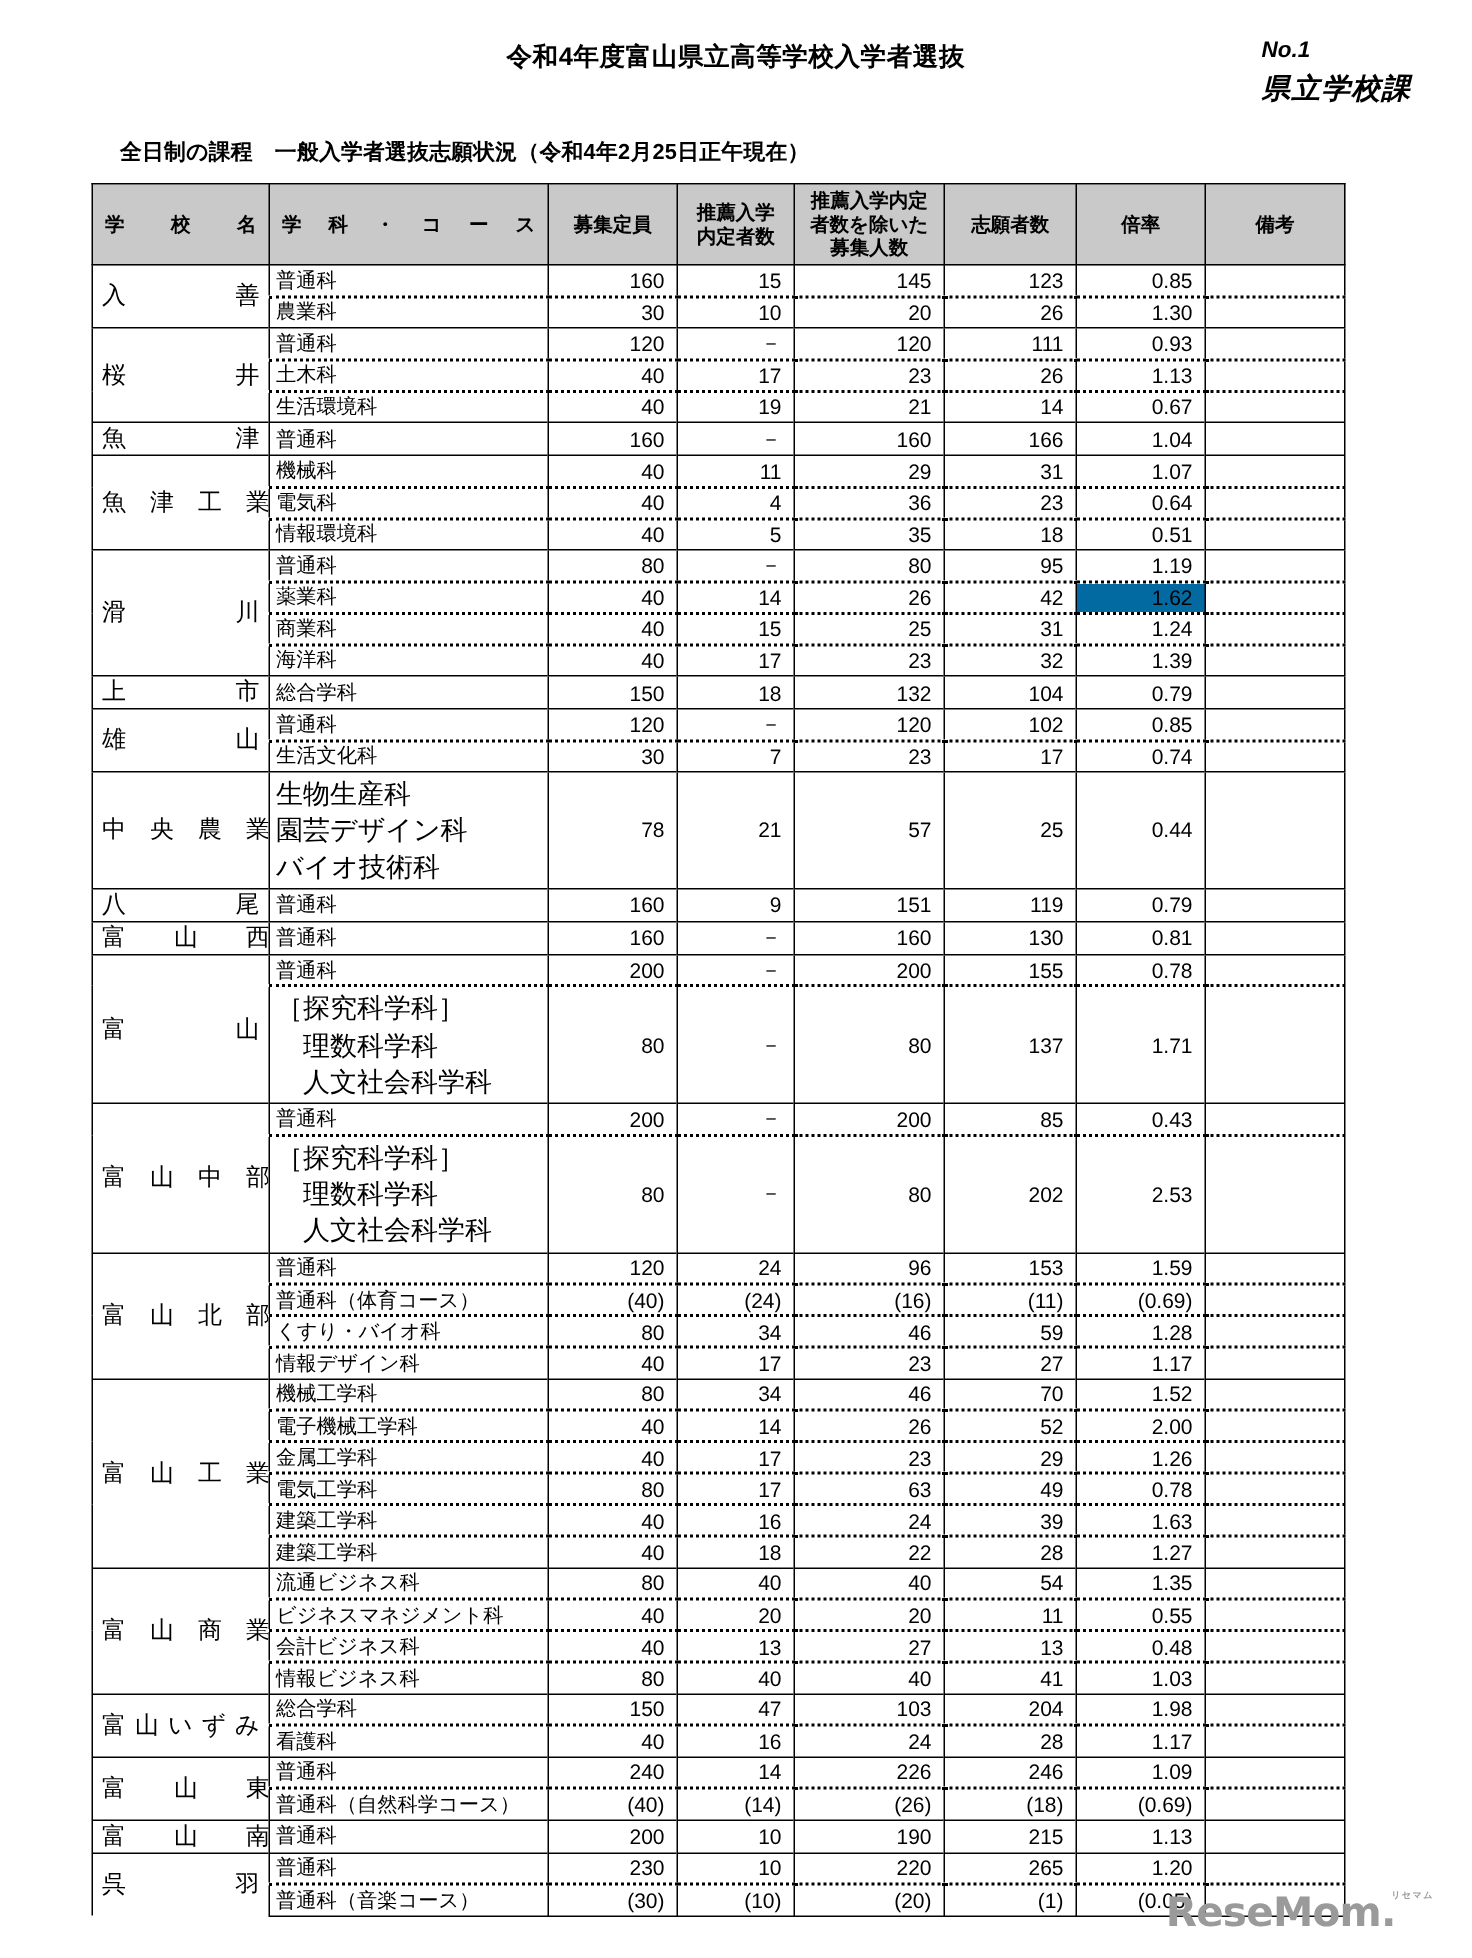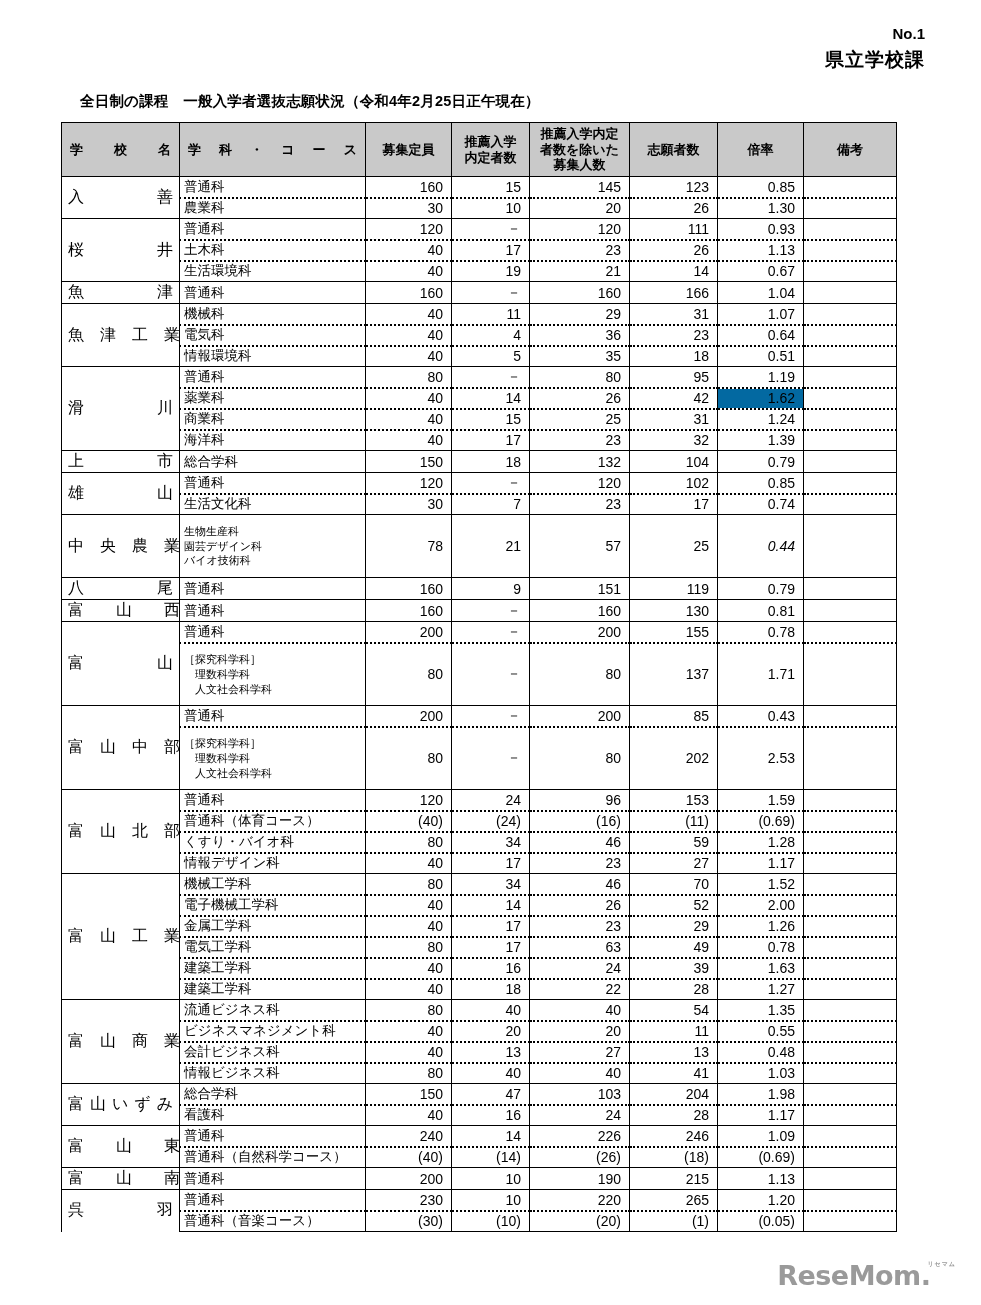--- a/index.html
+++ b/index.html
@@ -25,23 +25,23 @@
   .doc-title {
     position: absolute;
     left: 0; right: 0; top: 26px;
     text-align: center;
     font-size: 17px;
     font-weight: bold;
     letter-spacing: 0.4px;
   }
   .header-right {
     position: absolute;
-    right: 56px; top: 22px;
-    text-align: right;
+    right: 40px; top: 22px;
     line-height: 1.55;
+    font-style: italic;
   }
   .header-right .no { font-size: 15px; font-weight: bold; }
   .header-right .dept { font-size: 19px; font-weight: bold; letter-spacing: 1px; }
 
   
   .subtitle {
     position: absolute;
     left: 80px; top: 92px;
     font-size: 14.5px;
     font-weight: bold;
@@ -132,21 +132,21 @@
     font-variant-numeric: tabular-nums;
   }
   td.note { }
   td.hl { background: #0369a1; }
 
   
   td.blockcell { vertical-align: middle; }
   td.multiline {
     white-space: pre-line;
     line-height: 1.35;
-    font-size: 11px;
+    font-size: 18px;
     padding-top: 2px;
     padding-bottom: 2px;
   }
 
   
   .logo {
     position: absolute;
     right: 22px; bottom: 16px;
     color: #9a9a9a;
     font-weight: bold;
@@ -162,20 +162,21 @@
     position: relative;
     top: -9px;
     left: -3px;
     font-weight: bold;
   }
 </style>
 </head>
 <body>
 
 <div class="page-header">
+  <div class="doc-title">令和4年度富山県立高等学校入学者選抜</div>
   <div class="header-right">
     <div class="no">No.1</div>
     <div class="dept">県立学校課</div>
   </div>
 </div>
 
 <div class="subtitle">全日制の課程　一般入学者選抜志願状況（令和4年2月25日正午現在）</div>
 
 <div class="table-wrap">
   <table class="sheet">
@@ -355,21 +356,21 @@
         </tr>
         <tr class="grp-start">
           <td class="school" rowspan="1">中　央　農　業</td>
           <td class="dept multiline blockcell" style="height: 63px;">生物生産科
 園芸デザイン科
 バイオ技術科</td>
           <td class="num" style="height: 63px;">78</td>
           <td class="num" style="height: 63px;">21</td>
           <td class="num" style="height: 63px;">57</td>
           <td class="num" style="height: 63px;">25</td>
-          <td class="num" style="height: 63px; font-style: italic;">0.44</td>
+          <td class="num" style="height: 63px;">0.44</td>
           <td class="num note" style="height: 63px;"></td>
         </tr>
         <tr class="grp-start">
           <td class="school" rowspan="1">八　　　　尾</td>
           <td class="dept">普通科</td>
           <td class="num">160</td>
           <td class="num">9</td>
           <td class="num">151</td>
           <td class="num">119</td>
           <td class="num">0.79</td>

